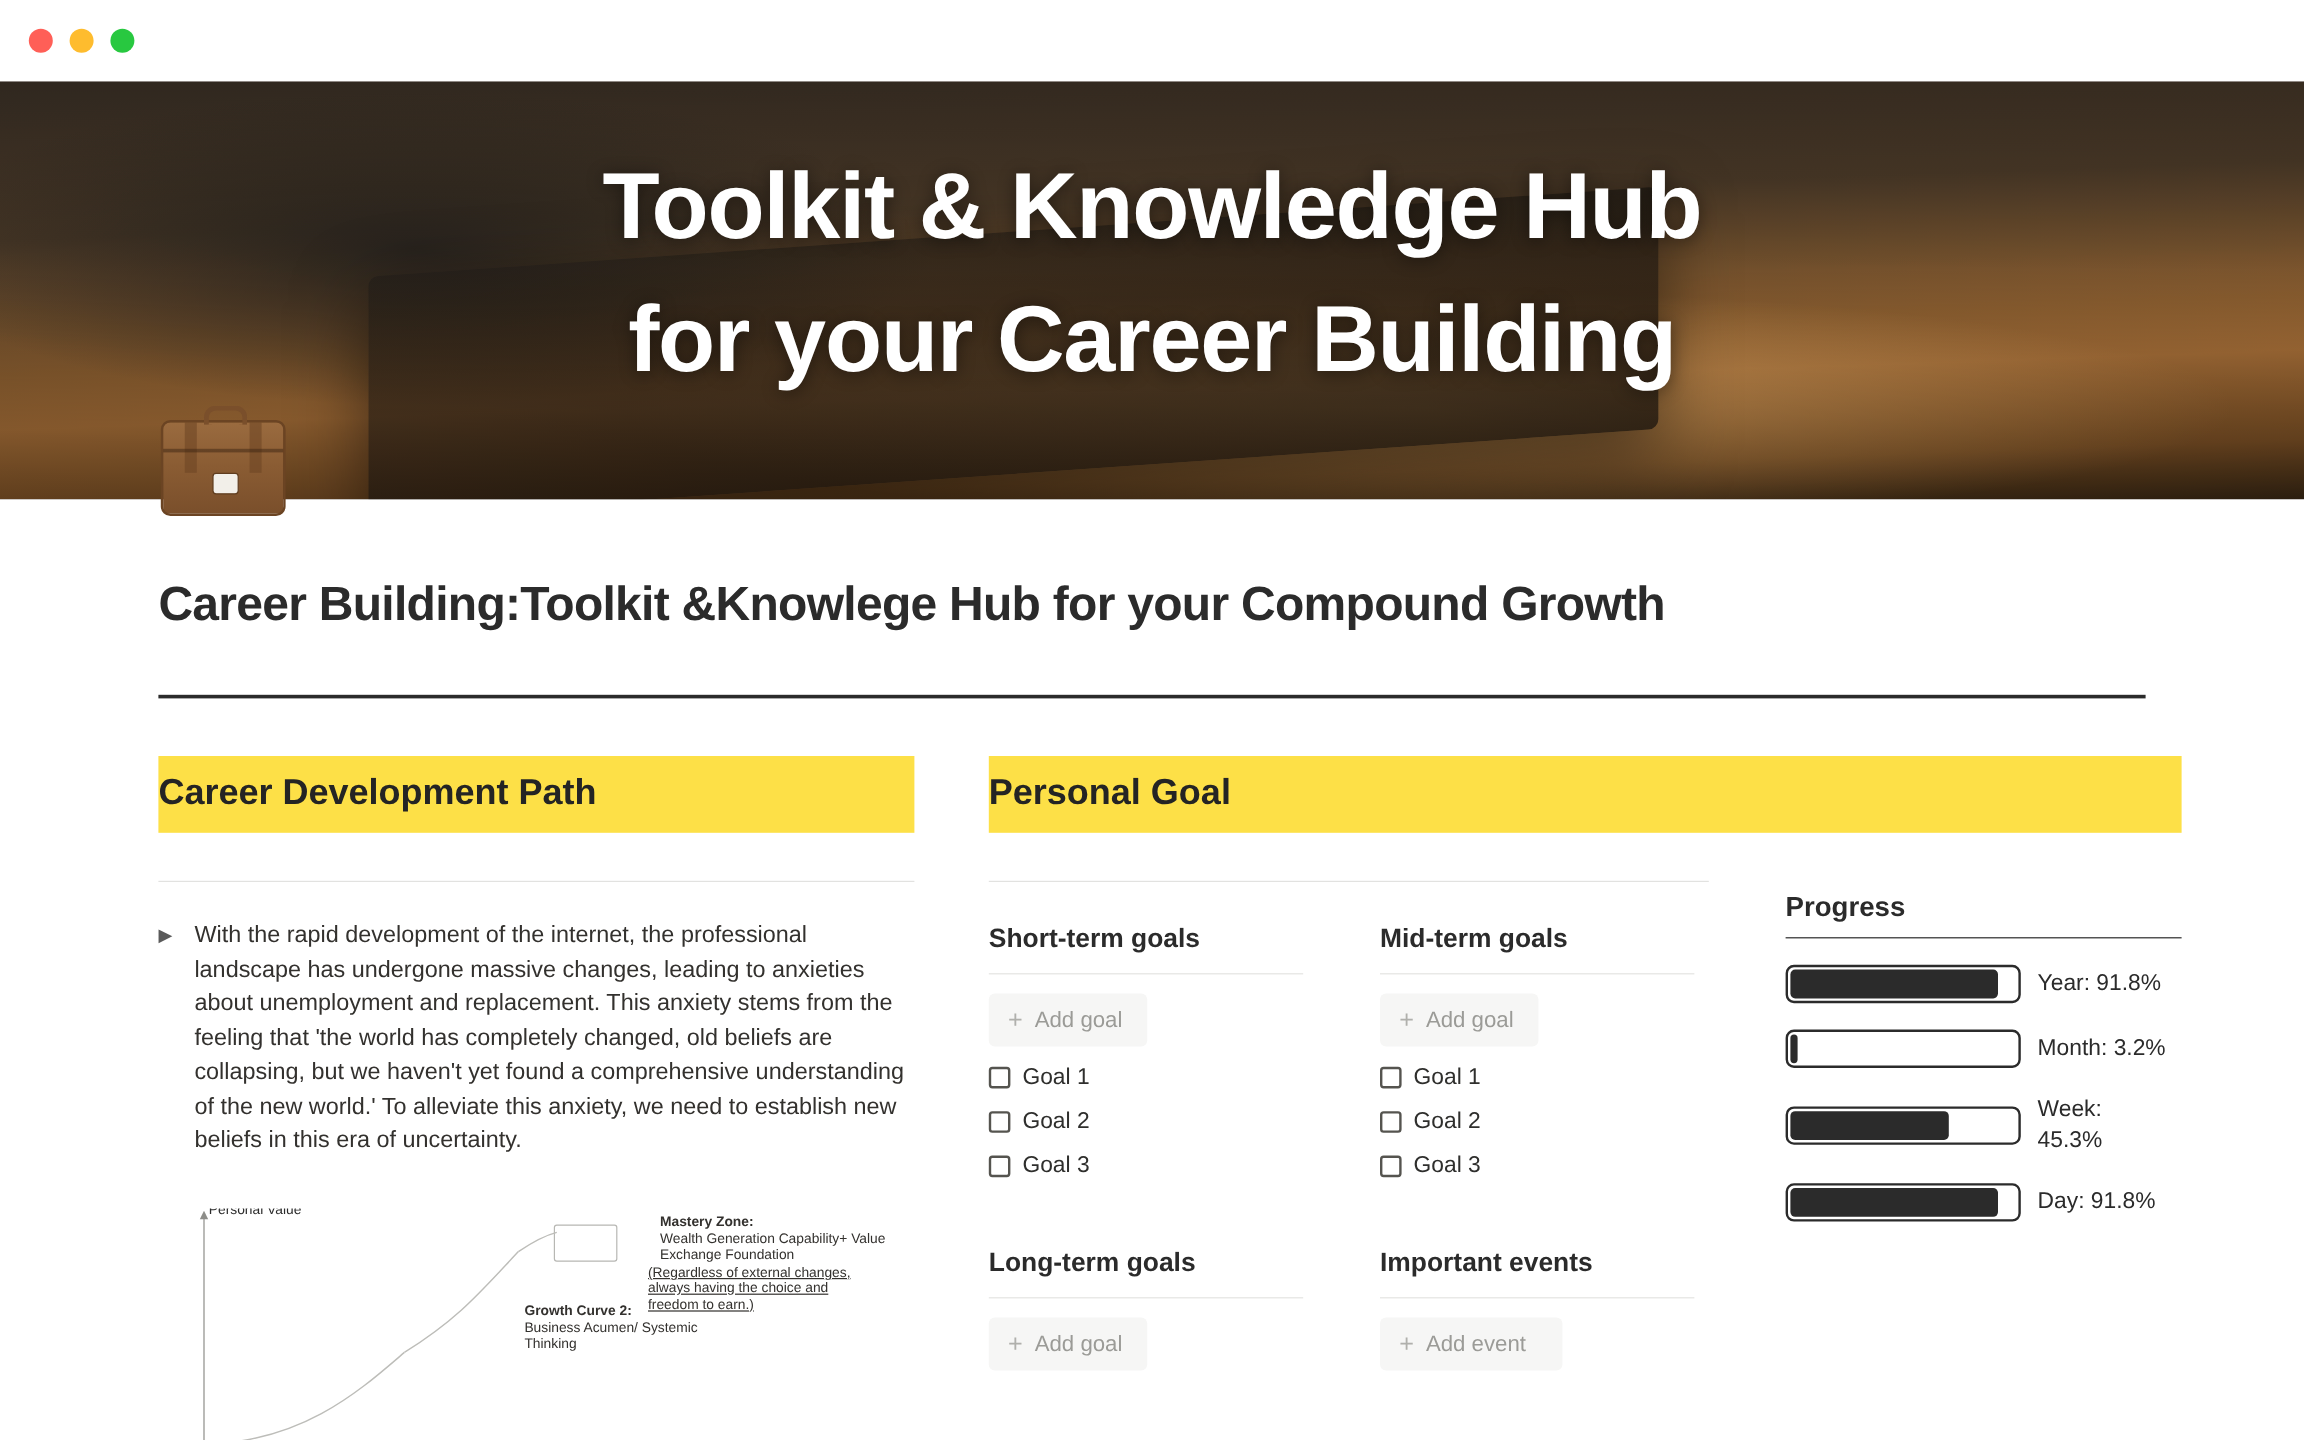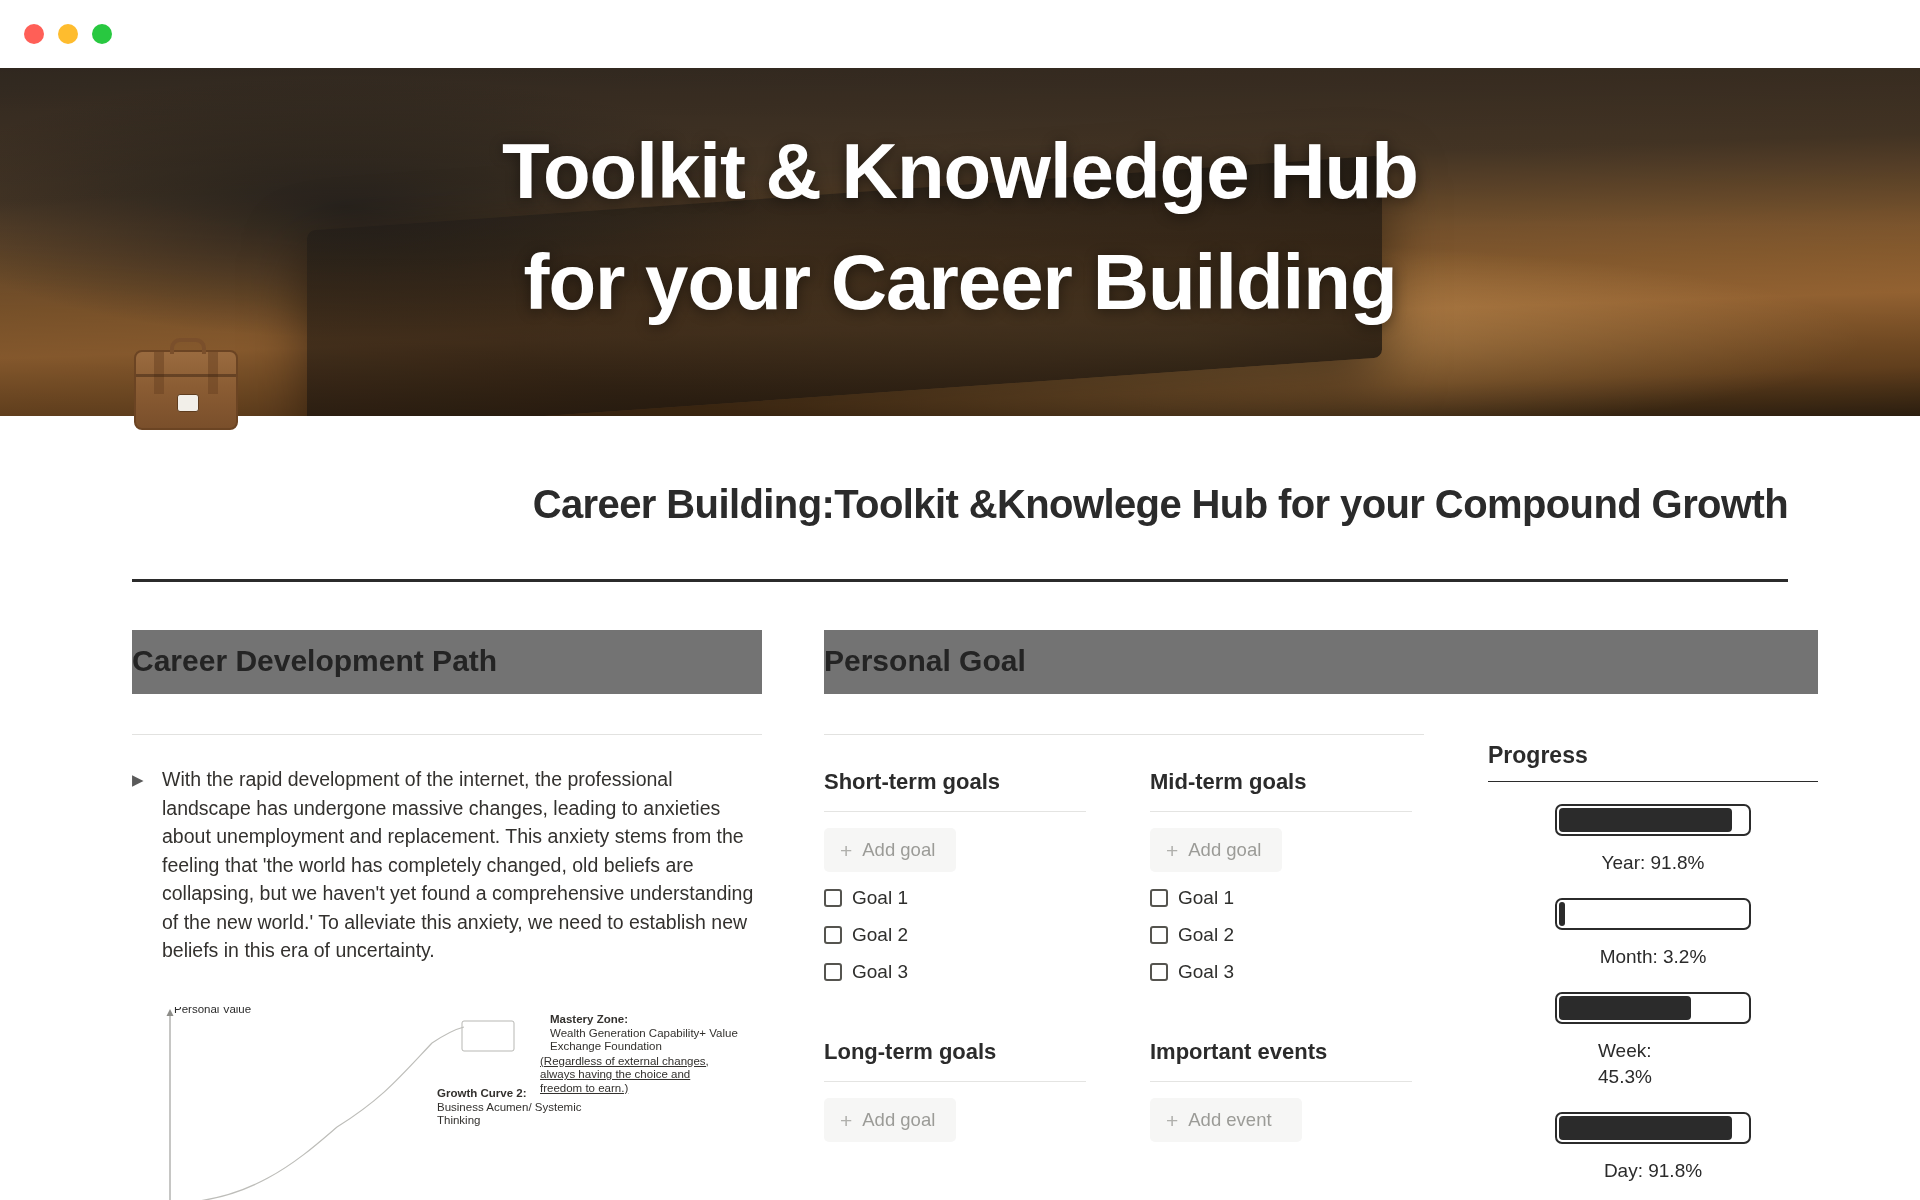--- a/index.html
+++ b/index.html
@@ -150,38 +150,37 @@
   .briefcase .strapL { left: 18px; }
   .briefcase .strapR { right: 18px; }
 
   .doc-title {
     margin: 66px 0 0 0;
     padding: 0 132px;
     font-size: 40px;
     font-weight: 700;
     color: #2b2b2b;
     letter-spacing: -0.6px;
-    text-align: right;
   }
   .divider {
     margin: 52px 132px 0 132px;
     border-top: 3px solid #2b2b2b;
   }
 
   .columns {
     display: flex;
     padding: 0 132px;
     margin-top: 48px;
     gap: 62px;
   }
   .col-left { width: 630px; flex: none; }
   .col-right { flex: 1; }
 
   .section-head {
-    background: #737373;
+    background: #fde047;
     padding: 14px 0 16px 0;
     font-size: 30px;
     font-weight: 700;
     color: #242424;
   }
   .section-head span { padding-left: 0; }
 
   .hr-thin {
     border-top: 1px solid #e2e2e0;
     margin-top: 40px;
@@ -288,21 +287,20 @@
   }
   .progress-rule {
     border-top: 1px solid #2b2b2b;
     margin-top: 12px;
   }
   .prog-row {
     display: flex;
     align-items: center;
     gap: 14px;
     margin-top: 22px;
-    flex-direction: column;
   }
   .prog-bar {
     width: 196px;
     height: 32px;
     border: 2.5px solid #2b2b2b;
     border-radius: 7px;
     padding: 2px;
     flex: none;
     background: #fff;
   }

